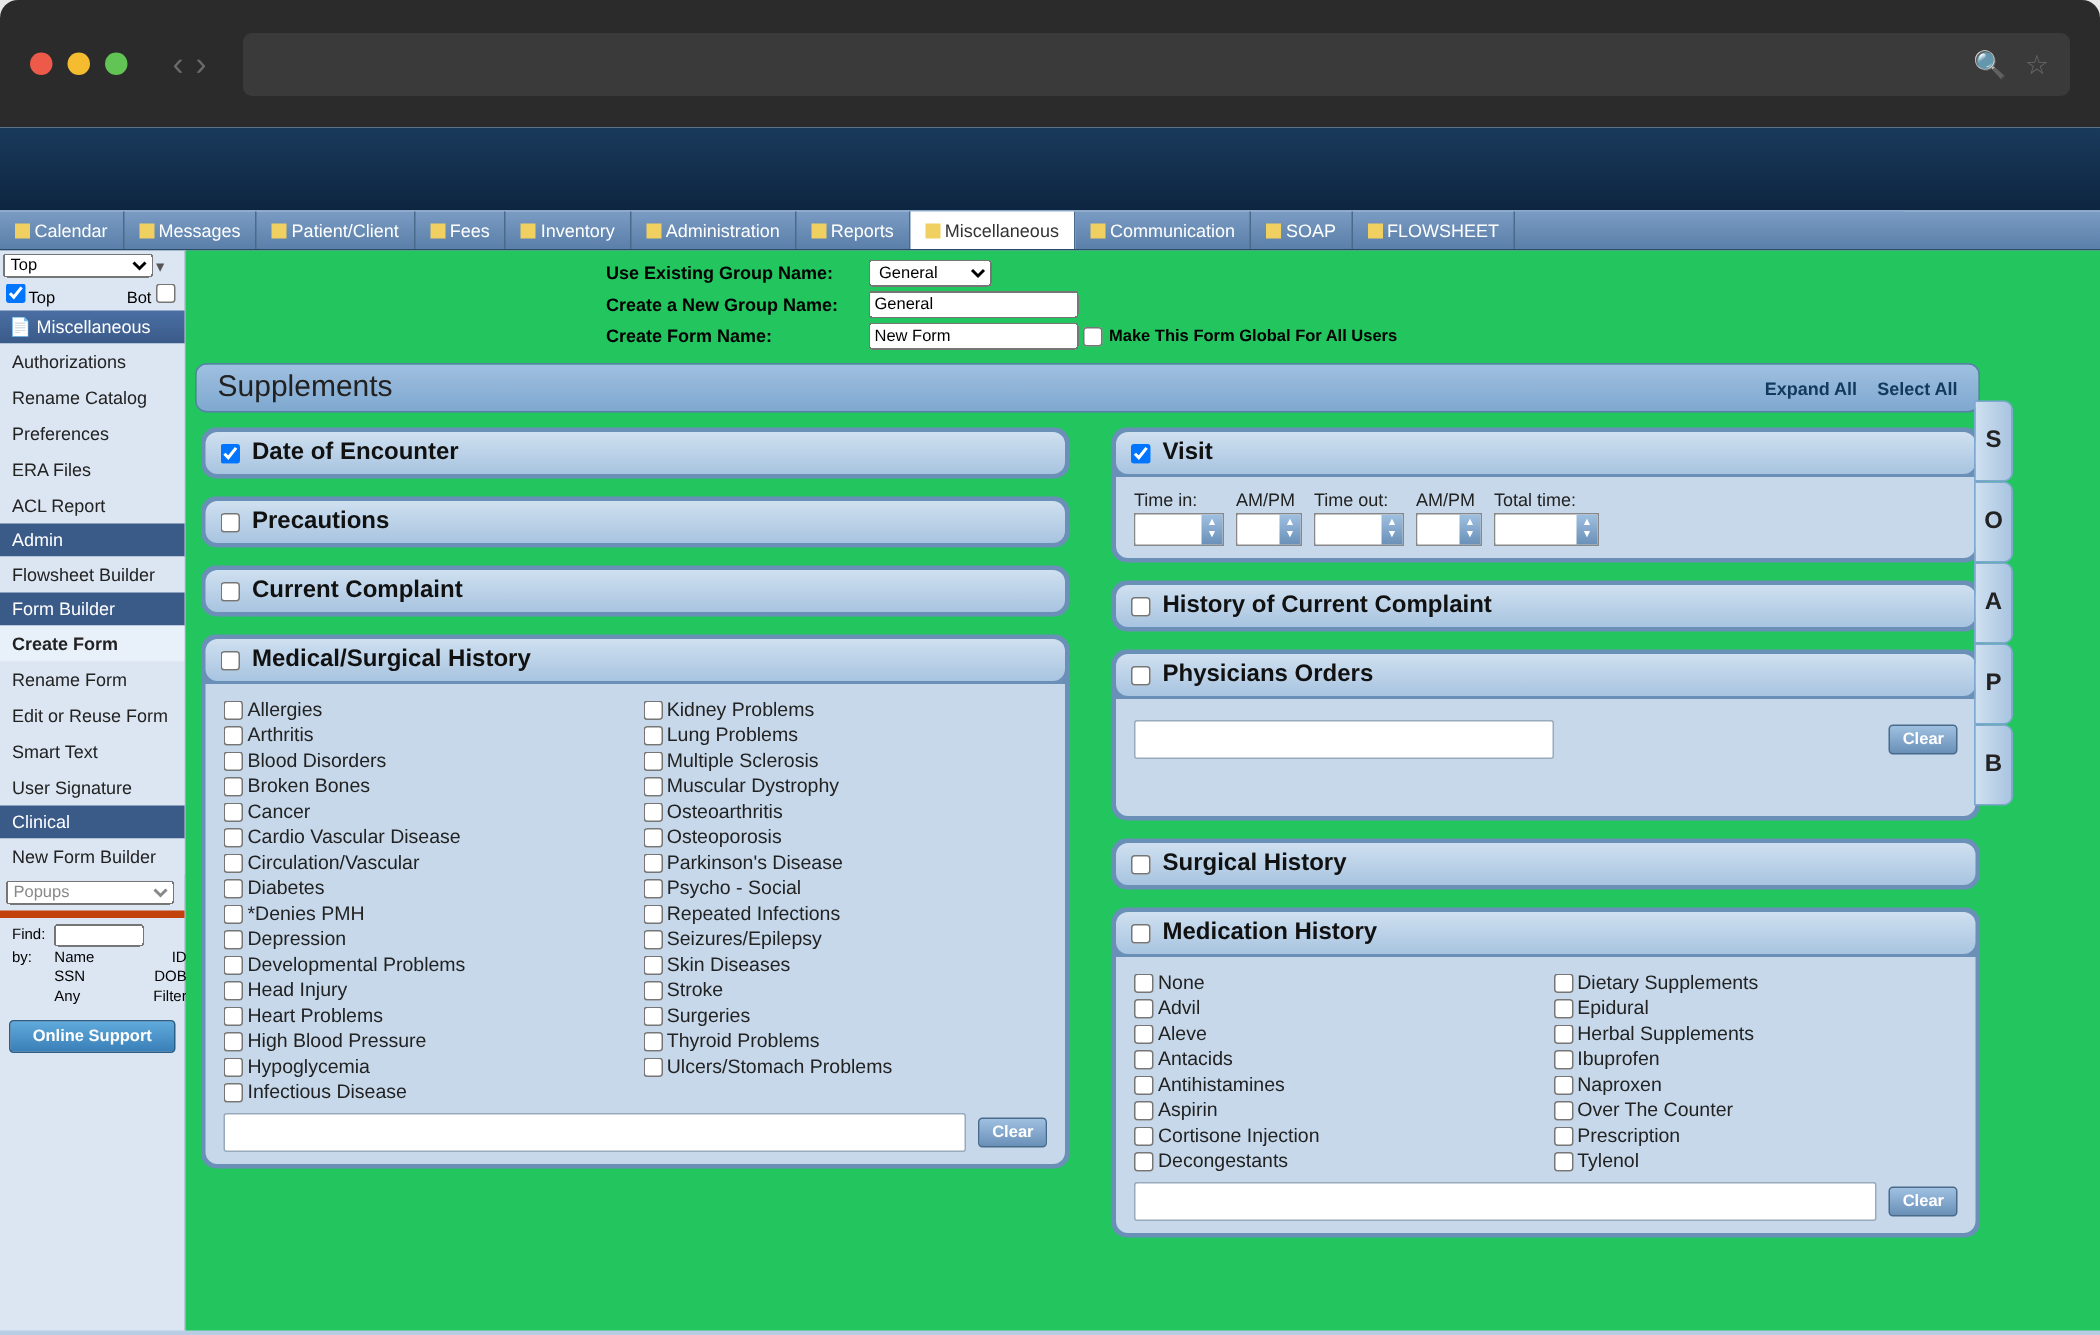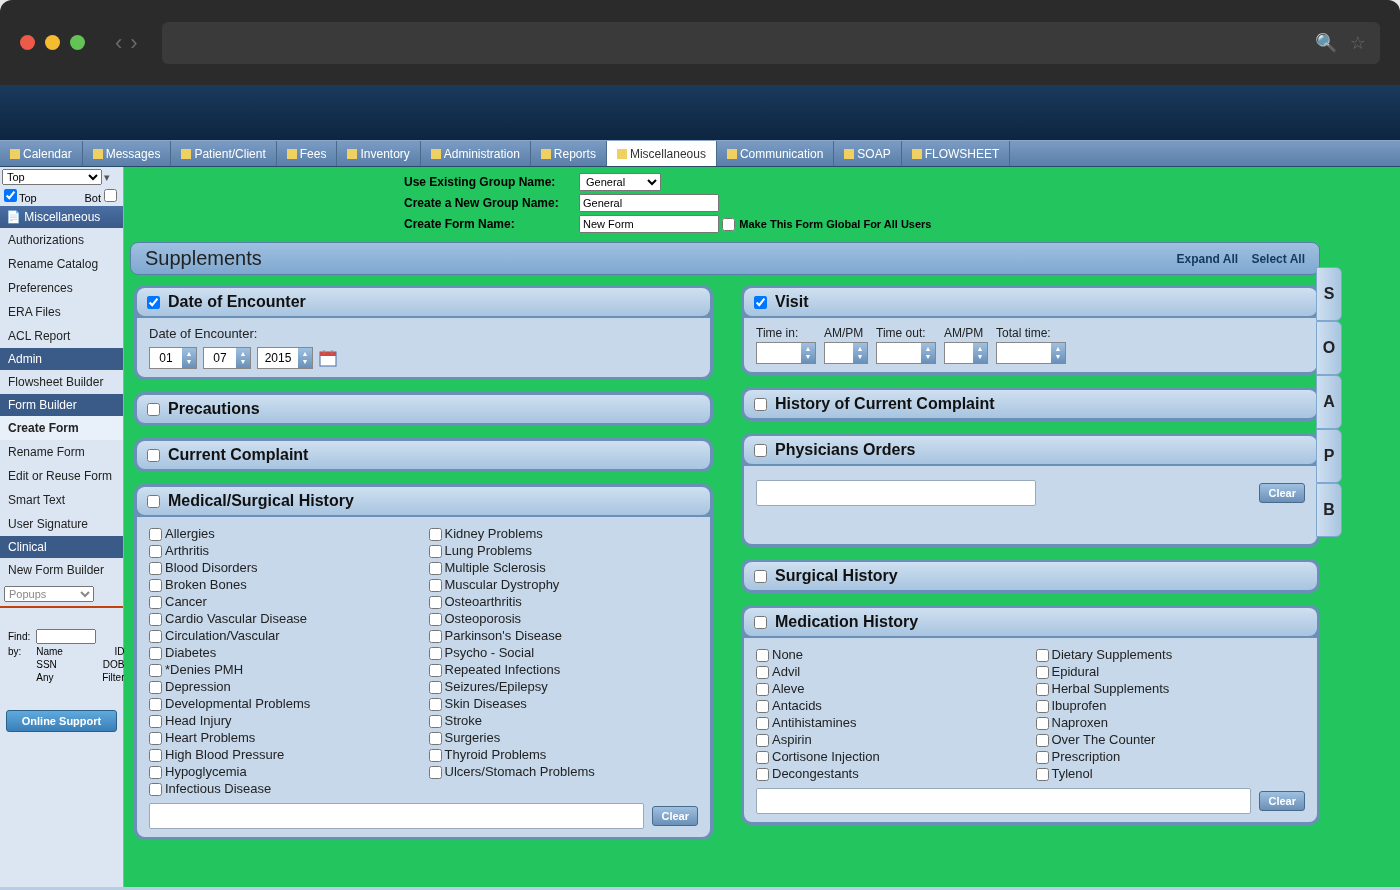--- a/index.html
+++ b/index.html
@@ -26,22 +26,22 @@
 .sb-sel{display:flex;align-items:center;padding:2px}
 .sb-sel select{width:100px;font-size:11px}
 .sb-sel .chev{font-size:11px;color:#555;margin-left:2px}
 .sb-topbot{display:flex;justify-content:space-between;padding:2px 4px;font-size:11px}
 .sb-topbot input{margin-right:2px}
 .sb-hdr{background:linear-gradient(#4a6fa4,#3a5a88);color:#fff;padding:4px 6px;font-size:12px}
 .sb-item{padding:5px 8px;color:#222;cursor:pointer;background:#dce6f2}
 .sb-item.active{background:#e8f0fa;font-weight:bold}
 .sb-sub{background:#3a5a88;color:#fff;padding:4px 8px;font-size:12px}
 .sb-popup{padding:4px}
-.sb-popup select{width:90px;font-size:11px;color:#888}
-.sb-find{padding:19px 4px;font-size:10px;border-top:2px solid #c2410c}
+.sb-popup select{width:112px;font-size:11px;color:#888}
+.sb-find{padding:2px 4px;font-size:10px;border-top:5px solid #c2410c}
 .sb-find input{width:60px;font-size:10px}
 .sb-find table td{font-size:10px;padding:0 2px}
 .btn-support{margin:6px;padding:4px 8px;background:linear-gradient(#5faadc,#3a7fb8);color:#fff;border:1px solid #2a5f88;border-radius:3px;font-size:11px;cursor:pointer;font-weight:bold}
 .main{flex:1;background:#22c55e;padding:0;overflow:hidden;position:relative}
 .form-top{padding:6px 0 6px 280px;font-size:12px}
 .form-top .row{display:flex;align-items:center;margin-bottom:3px}
 .form-top .lbl{width:175px;font-weight:bold}
 .form-top select,.form-top input[type=text]{font-size:11px;padding:1px 2px}
 .form-top .cb-lbl{font-size:11px;font-weight:bold;margin-left:4px}
 .section-bar{background:linear-gradient(#9fc0e0,#7fa8d0);border:1px solid #5a7fa8;border-radius:8px;margin:0 80px 0 6px;padding:4px 14px;display:flex;align-items:center;justify-content:space-between}
@@ -198,45 +198,20 @@
       </div>
 
       <div class="cols">
 
         <div class="col">
           <div class="panel">
             <div class="panel-hdr">
                 <input type="checkbox" checked="" style="">
                 <h3>Date of Encounter</h3>
               </div>
-            <div class="panel-body">
-              <div class="lbl2">Date of Encounter:</div>
-              <div class="date-row">
-                <div class="spinner">
-                    <input value="01" style="">
-                    <div class="arrows">▲<br>▼</div>
-                  </div>
-                <div class="spinner">
-                    <input value="07" style="">
-                    <div class="arrows">▲<br>▼</div>
-                  </div>
-                <div class="spinner">
-                    <input style="width: 40px;" value="2015">
-                    <div class="arrows">▲<br>▼</div>
-                  </div>
-                <span class="cal-icon">
-                  <svg width="18" height="18">
-                      <rect x="1" y="3" width="16" height="14" fill="#fff" stroke="#4a6fa4"></rect>
-                      <rect x="1" y="3" width="16" height="4" fill="#d04848"></rect>
-                      <line x1="5" y1="1" x2="5" y2="5" stroke="#888"></line>
-                      <line x1="13" y1="1" x2="13" y2="5" stroke="#888"></line>
-                    </svg>
-                </span>
-              </div>
-            </div>
           </div>
 
           <div class="panel">
             <div class="panel-hdr">
                 <input type="checkbox" style="">
                 <h3>Precautions</h3>
               </div>
           </div>
 
           <div class="panel">

